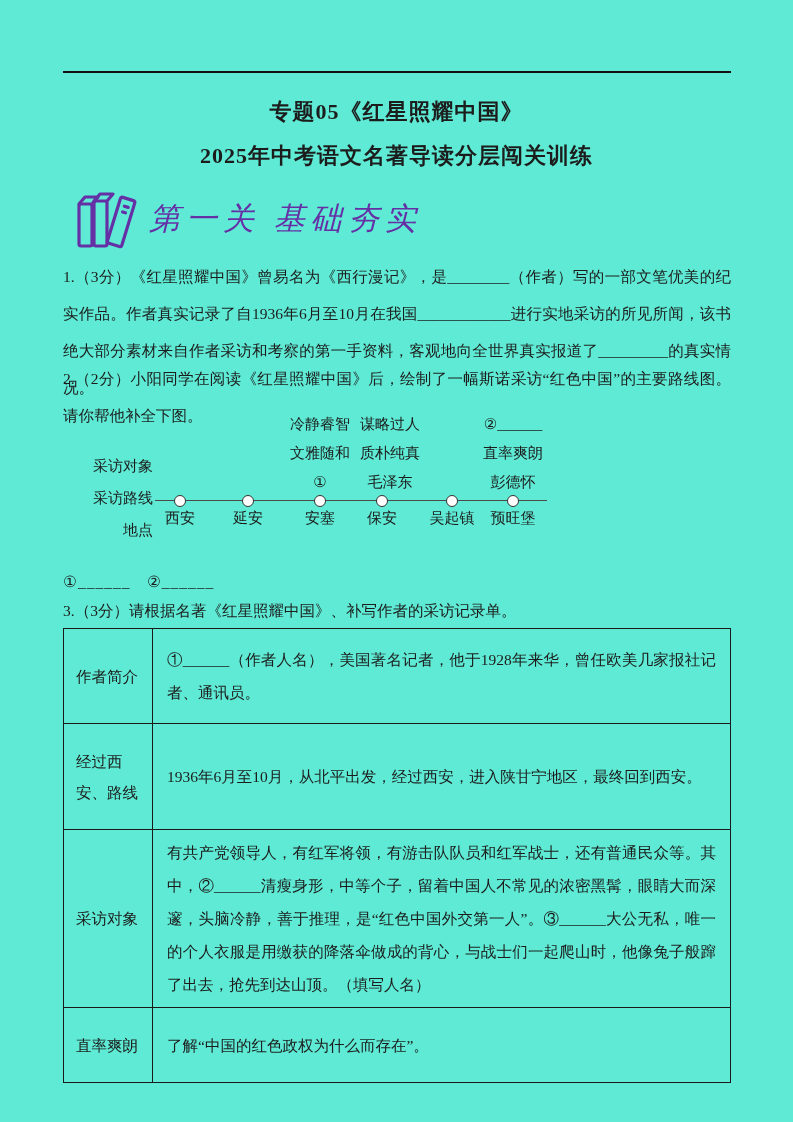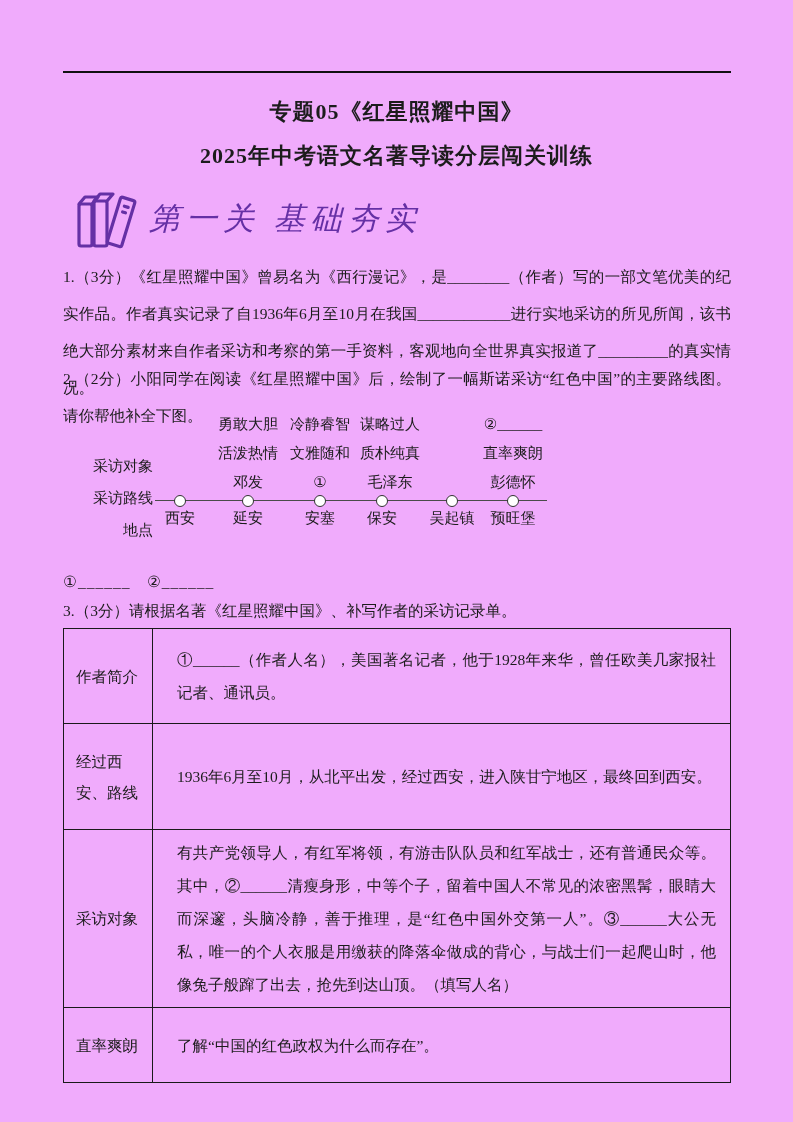--- a/index.html
+++ b/index.html
@@ -1,20 +1,20 @@
 <!DOCTYPE html>
 <html><head>
 <meta charset="utf-8">
 <style>
   html,body{margin:0;padding:0;background:#ffffff;}
   .page{
     position:relative;
     width:793px;height:1122px;
     margin:0 auto;
-    background:#f0abfc;
+    background:#5eead4;
     font-family:"Liberation Serif","DejaVu Serif",serif;
     color:#1c1c1c;
     overflow:hidden;
   }
   .top-rule{
     position:absolute;left:63px;top:71px;width:668px;height:0;
     border-top:2px solid #111;
   }
   .title{
     position:absolute;left:0;width:793px;text-align:center;
@@ -68,21 +68,21 @@
   }
   .record-table td{
     border:1.8px solid #1a1a1a;
     vertical-align:middle;
   }
   .record-table td.hd{
     width:68px;padding:4px 8px 4px 12px;line-height:31px;
     word-break:break-all;
   }
   .record-table td.ct{
-    padding:6px 14px 6px 24px;line-height:33px;text-align:justify;
+    padding:6px 14px 6px 14px;line-height:33px;text-align:justify;
   }
   .r1 td{height:82px;}
   .r2 td{height:93px;}
   .r3 td{height:138px;}
   .r4 td{height:62px;}
 </style>
 </head>
 <body>
 
 <div class="page">
@@ -142,25 +142,20 @@
     </div>
     <div class="station" style="left:389px">
       <span class="dot"></span>
       <span class="st-name">吴起镇</span>
     </div>
     <div class="station" style="left:450px">
       <span class="dot"></span>
       <span class="st-name">预旺堡</span>
     </div>
 
-    <div class="group" style="left:185px">
-      <div>勇敢大胆</div>
-      <div>活泼热情</div>
-      <div>邓发</div>
-    </div>
     <div class="group" style="left:257px">
       <div>冷静睿智</div>
       <div>文雅随和</div>
       <div>①</div>
     </div>
     <div class="group" style="left:327px">
       <div>谋略过人</div>
       <div>质朴纯真</div>
       <div>毛泽东</div>
     </div>

